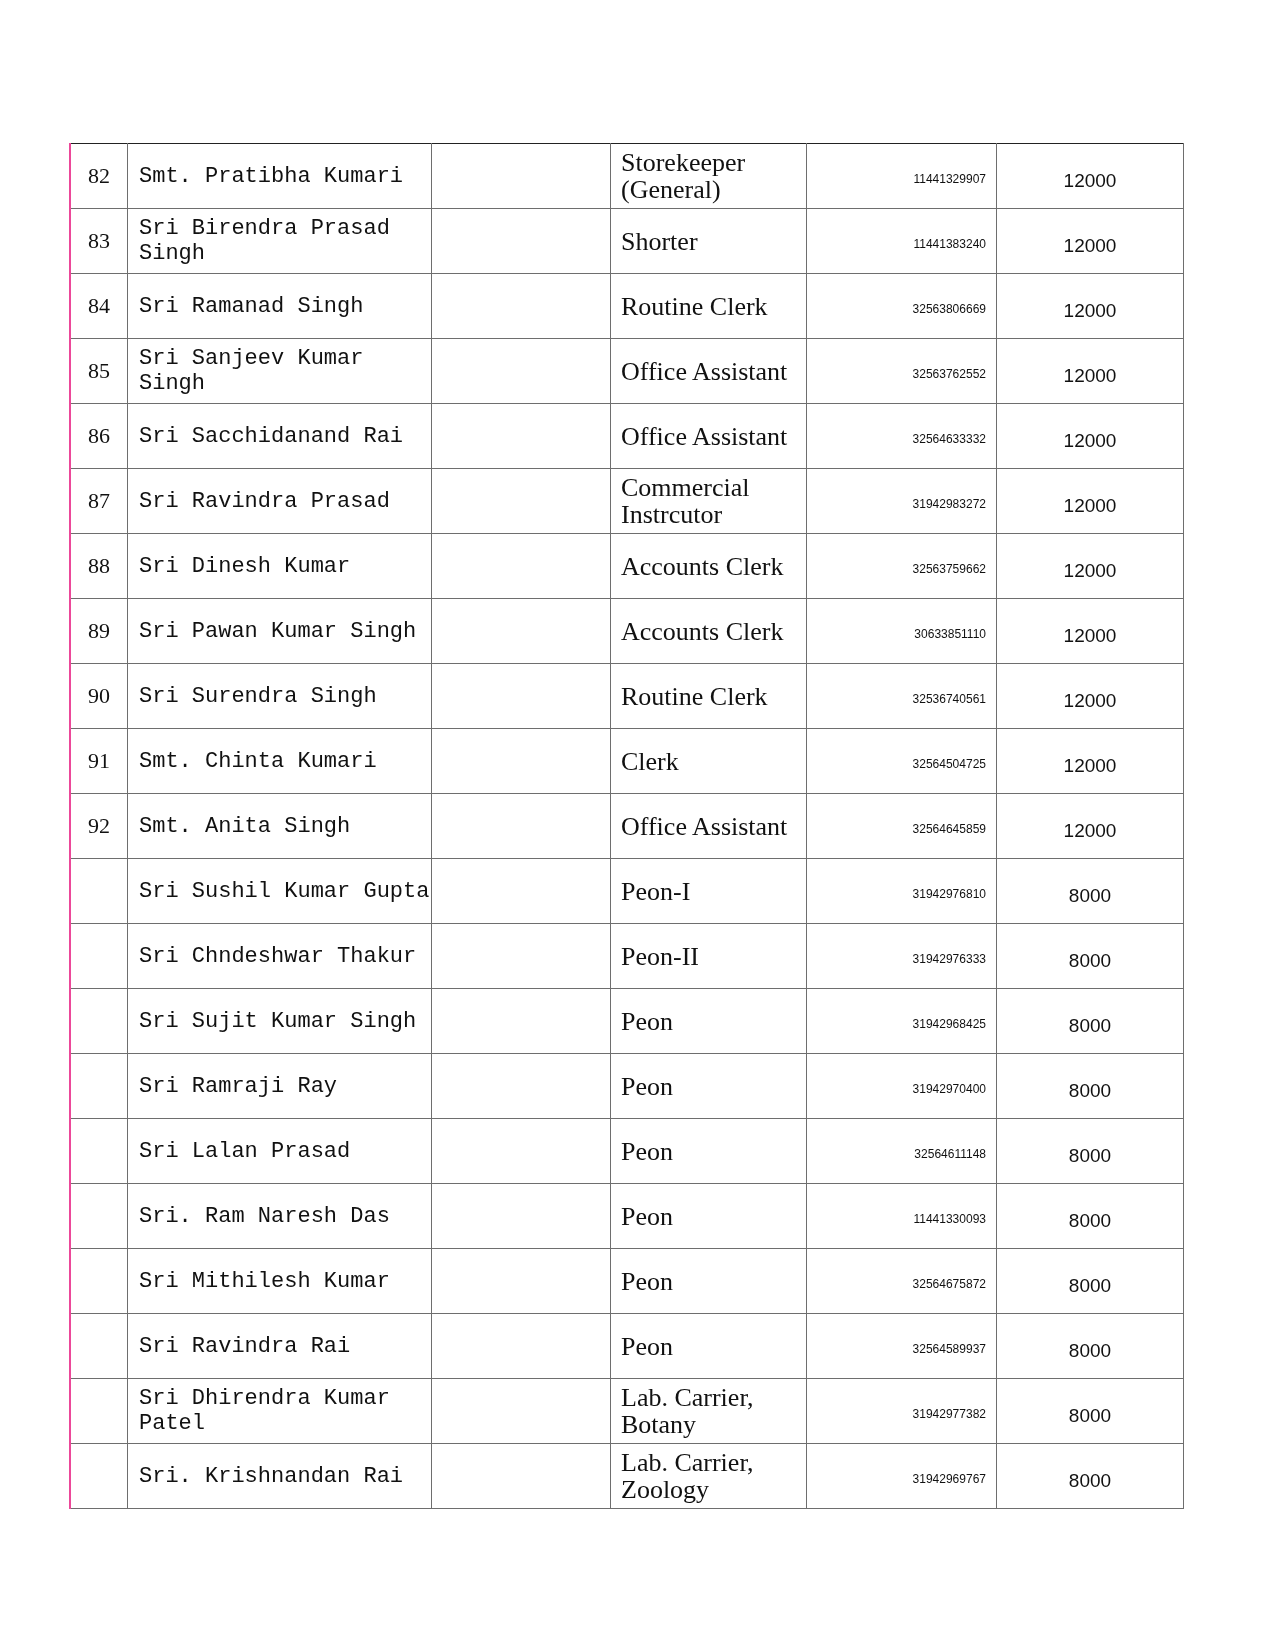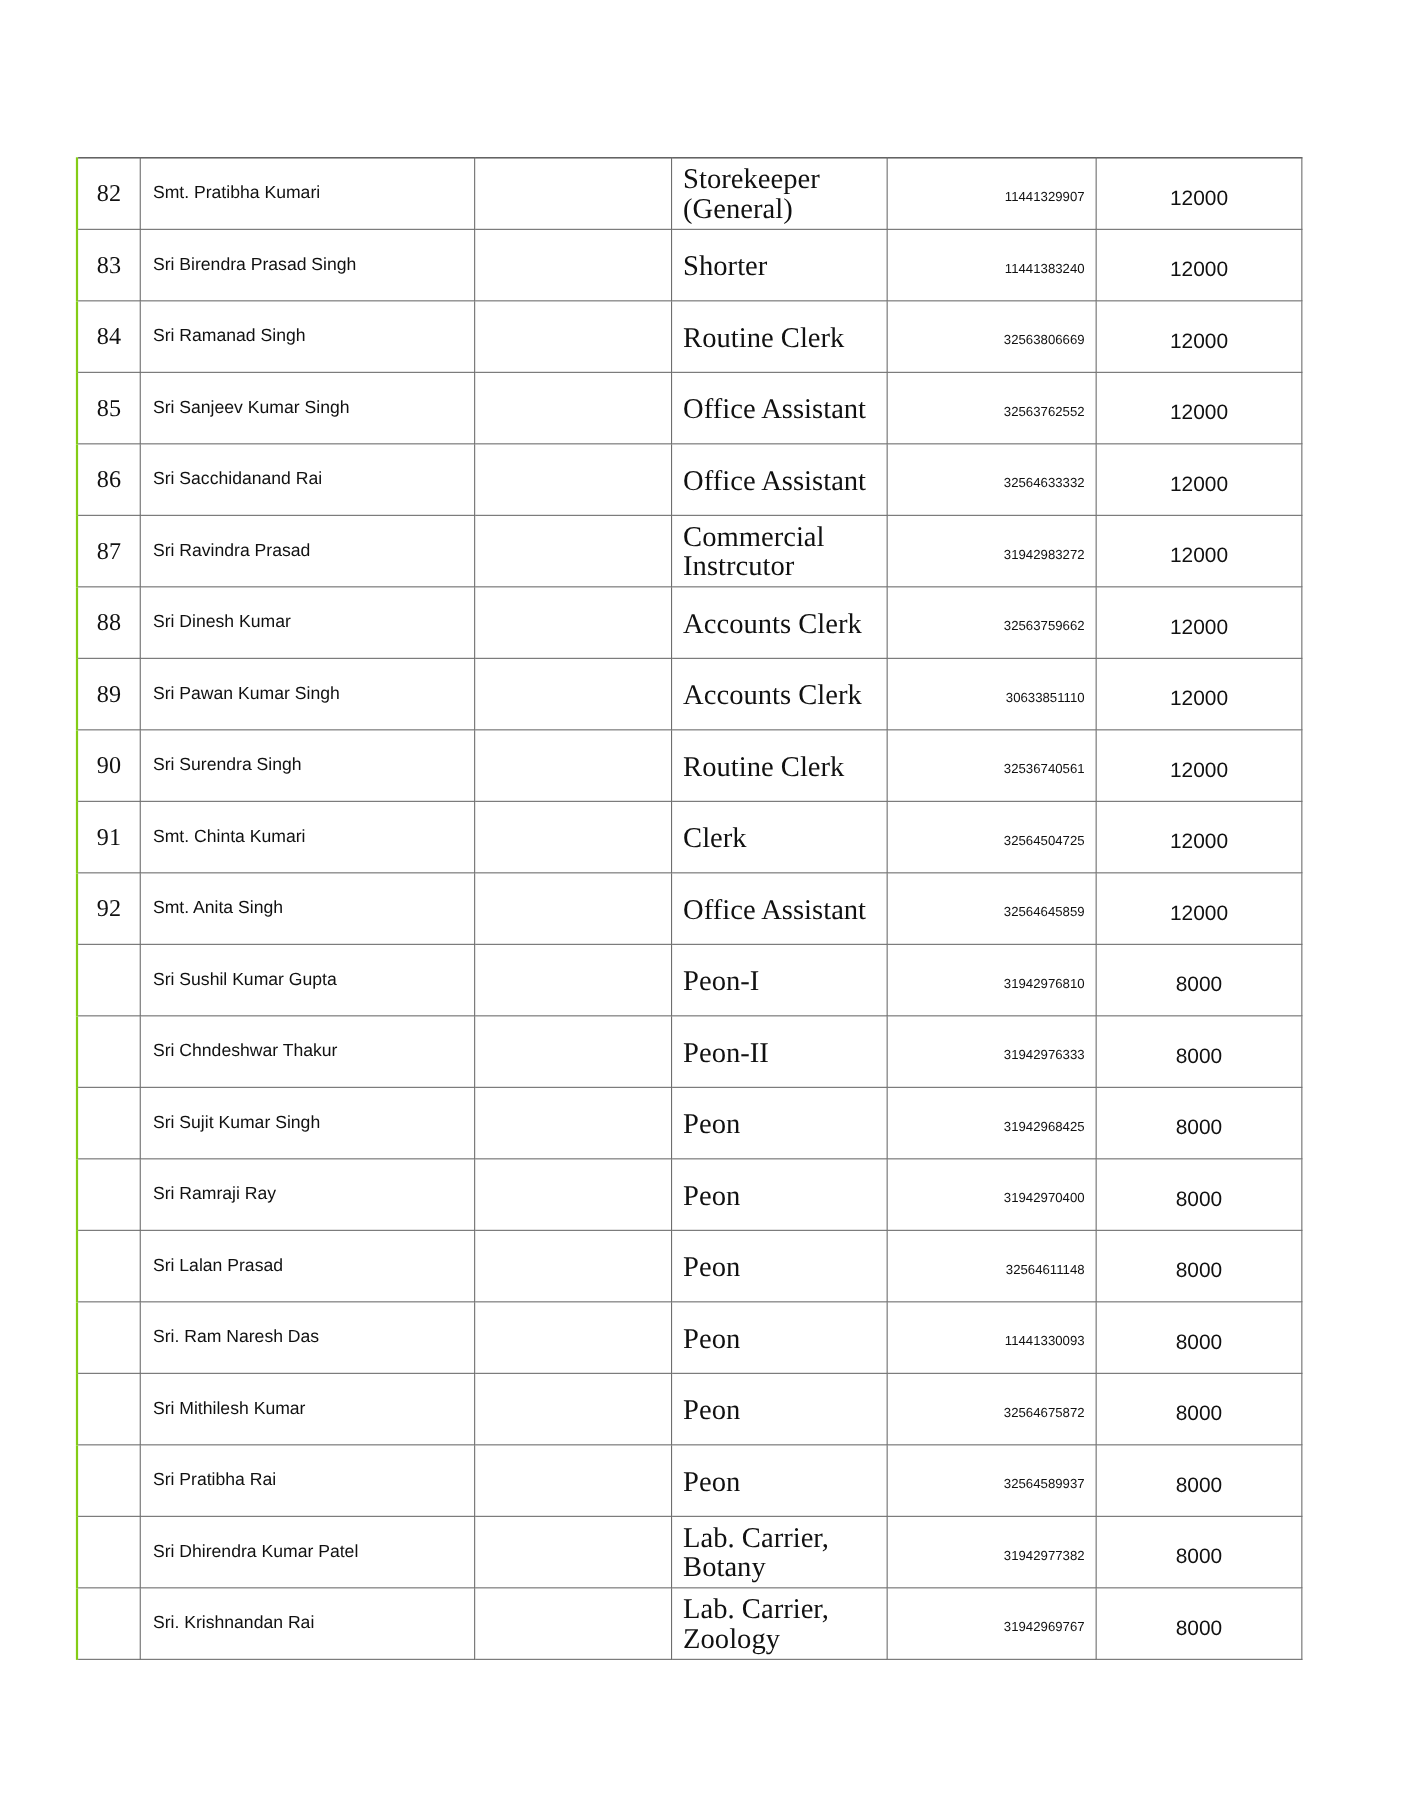--- a/index.html
+++ b/index.html
@@ -8,23 +8,23 @@
     table.roster {
       position: absolute; left: 69px; top: 143px;
       width: 1083px; border-collapse: collapse; table-layout: fixed;
     }
     table.roster td {
       border: 1.5px solid #6e6e6e;
       height: 58px; padding: 0; vertical-align: middle;
       color: #111;
     }
     table.roster tr:first-child td { border-top: 1.5px solid #222; }
-    table.roster td:first-child { border-left: 2px solid #84cc16; }
+    table.roster td:first-child { border-left: 2px solid #ec4899; }
     .c-sl { width: 56px; text-align: center; font-family: "Liberation Serif", "DejaVu Serif", serif; font-size: 22px; }
-    .c-name { width: 292px; padding-left: 11px !important; font-family: Liberation Sans, sans-serif; font-size: 16px; }
+    .c-name { width: 292px; padding-left: 11px !important; font-family: Liberation Mono, monospace; font-size: 22px; }
     .c-blank { width: 178px; }
     .c-post { width: 185px; padding-left: 10px !important; font-family: "Liberation Serif", "DejaVu Serif", serif; font-size: 26px; line-height: 27px; }
     .c-acct { width: 179px; text-align: right; padding-right: 10px !important; font-family: "Liberation Sans", "DejaVu Sans", sans-serif; font-size: 12px; padding-top: 6px !important; }
     .c-amt { width: 186px; vertical-align: top !important; text-align: center; font-family: "Liberation Sans", "DejaVu Sans", sans-serif; font-size: 19px; padding-top: 6px !important; }
     .c-amt span { display: inline-block; margin-left: 0; margin-top: 20px; }
   </style>
 </head>
 <body>
 
 <div class="page">
@@ -188,21 +188,21 @@
     <td class="c-sl"></td>
     <td class="c-name">Sri Mithilesh Kumar</td>
     <td class="c-blank"></td>
     <td class="c-post">Peon</td>
     <td class="c-acct">32564675872</td>
     <td class="c-amt"><span>8000</span></td>
   </tr>
 
   <tr>
     <td class="c-sl"></td>
-    <td class="c-name">Sri Pratibha Rai</td>
+    <td class="c-name">Sri Ravindra Rai</td>
     <td class="c-blank"></td>
     <td class="c-post">Peon</td>
     <td class="c-acct">32564589937</td>
     <td class="c-amt"><span>8000</span></td>
   </tr>
 
   <tr>
     <td class="c-sl"></td>
     <td class="c-name">Sri Dhirendra Kumar Patel</td>
     <td class="c-blank"></td>

